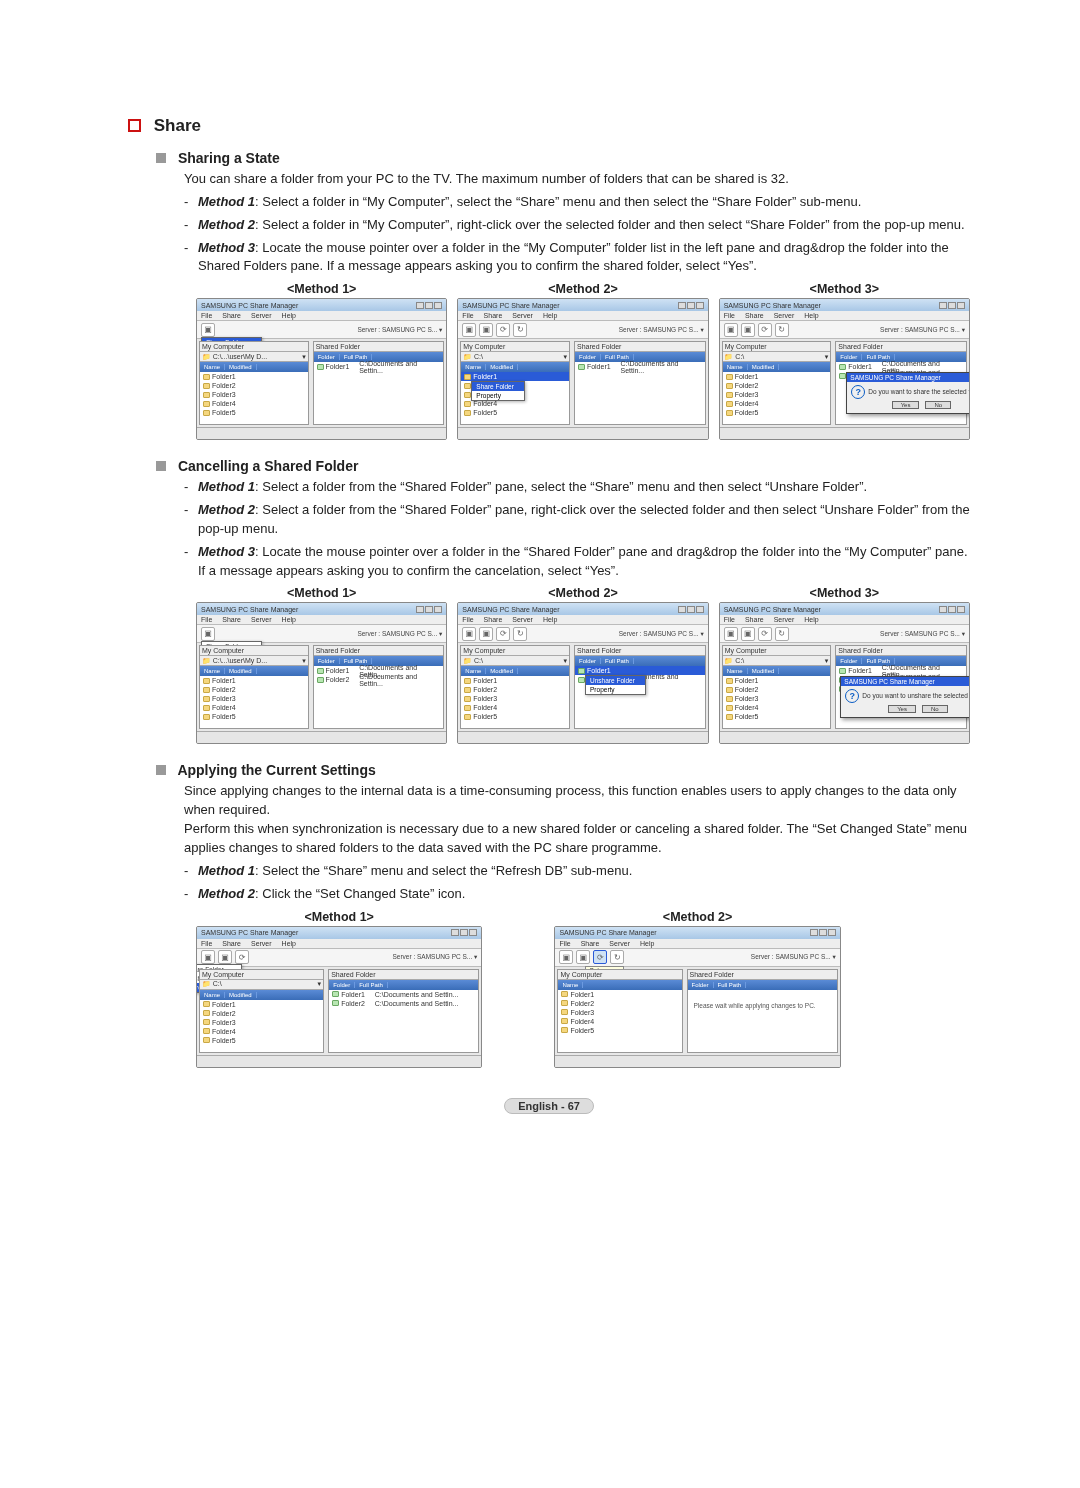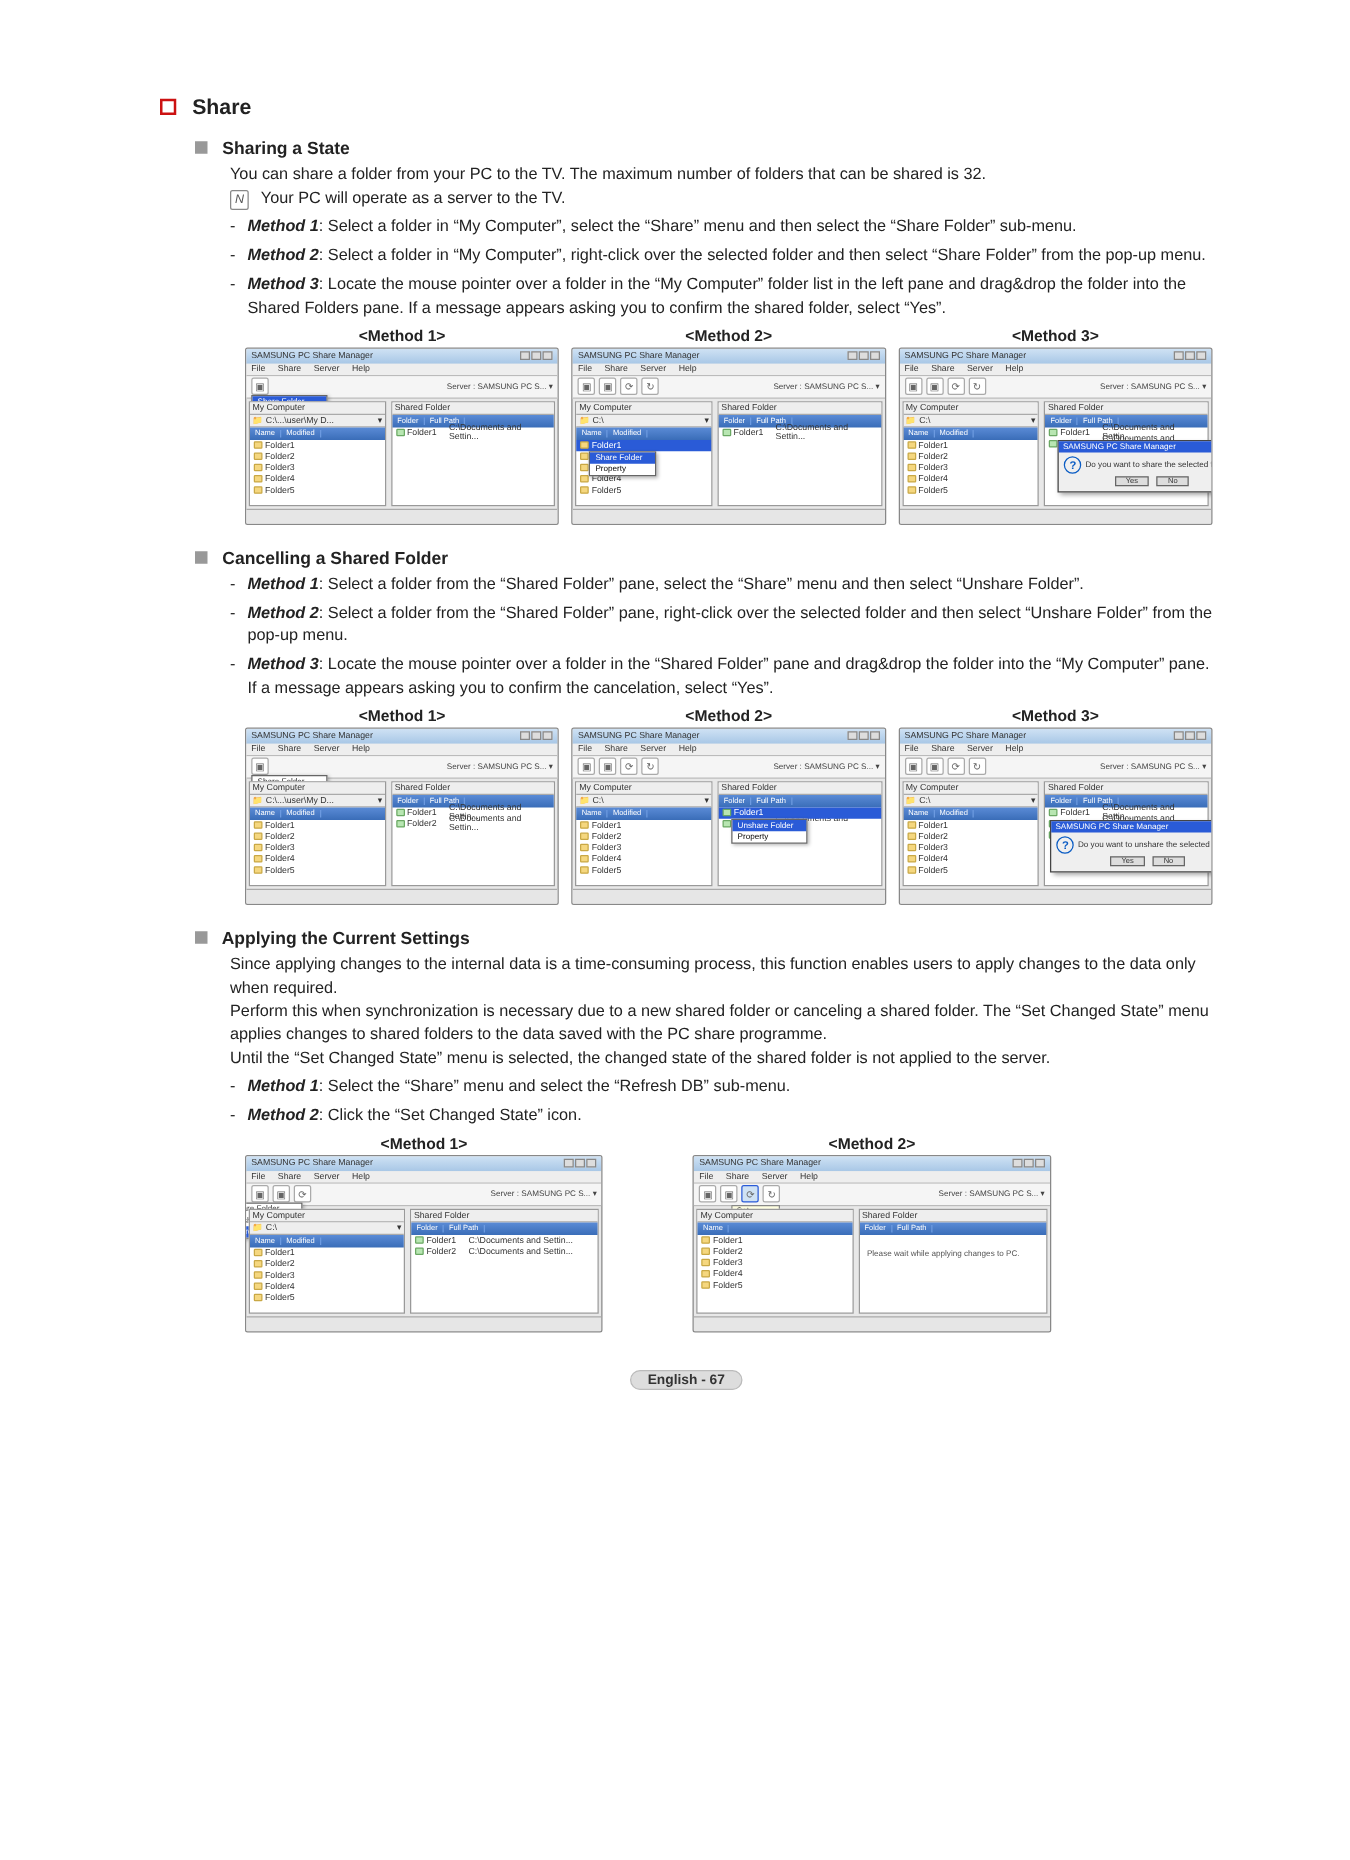--- a/index.html
+++ b/index.html
@@ -1,17 +1,17 @@
 <!DOCTYPE html>
 <html><head>
 <meta charset="utf-8">
 <style>
   * { margin:0; padding:0; box-sizing:border-box; }
   body { font-family: Arial, Helvetica, sans-serif; background:#fff; color:#222; width:1080px; margin:0 auto; }
-  .page { padding: 76px 110px 40px 128px; }
+  .page { padding: 76px 110px 40px 128px; margin-top: 40px; }
   .bullet-square { display:inline-block; width:13px; height:13px; border:2px solid #c11; margin-right:8px; vertical-align:-1px; }
   .bullet-small { display:inline-block; width:10px; height:10px; background:#999; margin-right:8px; vertical-align:0; }
   h2 { font-size:17px; font-weight:bold; margin-bottom:14px; }
   h3 { font-size:14px; font-weight:bold; margin:10px 0 4px 0; }
   .section { margin-bottom:18px; }
   .body-text { font-size:13px; line-height:1.45; color:#222; }
   .indent1 { margin-left:28px; }
   .indent2 { margin-left:40px; }
   .note-icon { display:inline-block; border:1px solid #888; border-radius:2px; font-size:10px; padding:0 3px; margin-right:6px; color:#555; font-style:italic; }
   .bullet-line { display:flex; margin-top:4px; }
@@ -58,24 +58,20 @@
     <span class="bullet-square"></span>
     <span>Share</span>
   </h2>
 
   <div class="section indent1">
     <h3>
       <span class="bullet-small"></span>
       <span>Sharing a State</span>
     </h3>
     <div class="indent1 body-text">You can share a folder from your PC to the TV.  The maximum number of folders that can be shared is 32.</div>
-    <div class="indent1 body-text">
-      <span class="note-icon">N</span>
-      <span>Your PC will operate as a server to the TV.</span>
-    </div>
     <div class="indent1 body-text bullet-line">
       <span class="dash">-</span>
       <span class="txt"><strong>Method 1</strong><span>: Select a folder in “My Computer”, select the “Share” menu and then select the “Share Folder” sub-menu.</span></span>
     </div>
     <div class="indent1 body-text bullet-line">
       <span class="dash">-</span>
       <span class="txt"><strong>Method 2</strong><span>: Select a folder in “My Computer”, right-click over the selected folder and then select “Share Folder” from the pop-up menu.</span></span>
     </div>
     <div class="indent1 body-text bullet-line">
       <span class="dash">-</span>
@@ -586,21 +582,20 @@
     </div>
   </div>
 
   <div class="section indent1">
     <h3>
       <span class="bullet-small"></span>
       <span>Applying the Current Settings</span>
     </h3>
     <div class="indent1 body-text">Since applying changes to the internal data is a time-consuming process, this function enables users to apply changes to the data only when required.</div>
     <div class="indent1 body-text">Perform this when synchronization is necessary due to a new shared folder or canceling a shared folder. The “Set Changed State” menu applies changes to shared folders to the data saved with the PC share programme.</div>
-    <div class="indent1 body-text">Until the “Set Changed State” menu is selected, the changed state of the shared folder is not applied to the server.</div>
     <div class="indent1 body-text bullet-line">
       <span class="dash">-</span>
         <span class="txt"><strong>Method 1</strong><span>: Select the “Share” menu and select the “Refresh DB” sub-menu.</span></span>
     </div>
     <div class="indent1 body-text bullet-line">
       <span class="dash">-</span>
         <span class="txt"><strong>Method 2</strong><span>: Click the “Set Changed State” icon.</span></span>
     </div>
 
     <div class="method-row two indent2">

